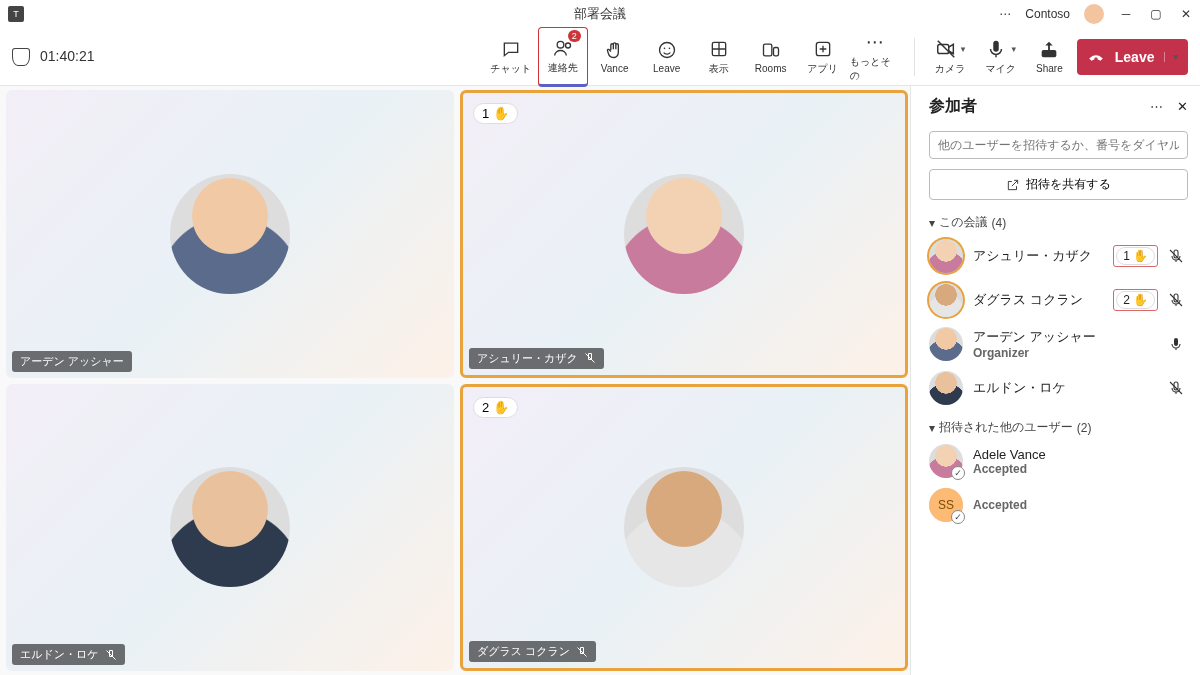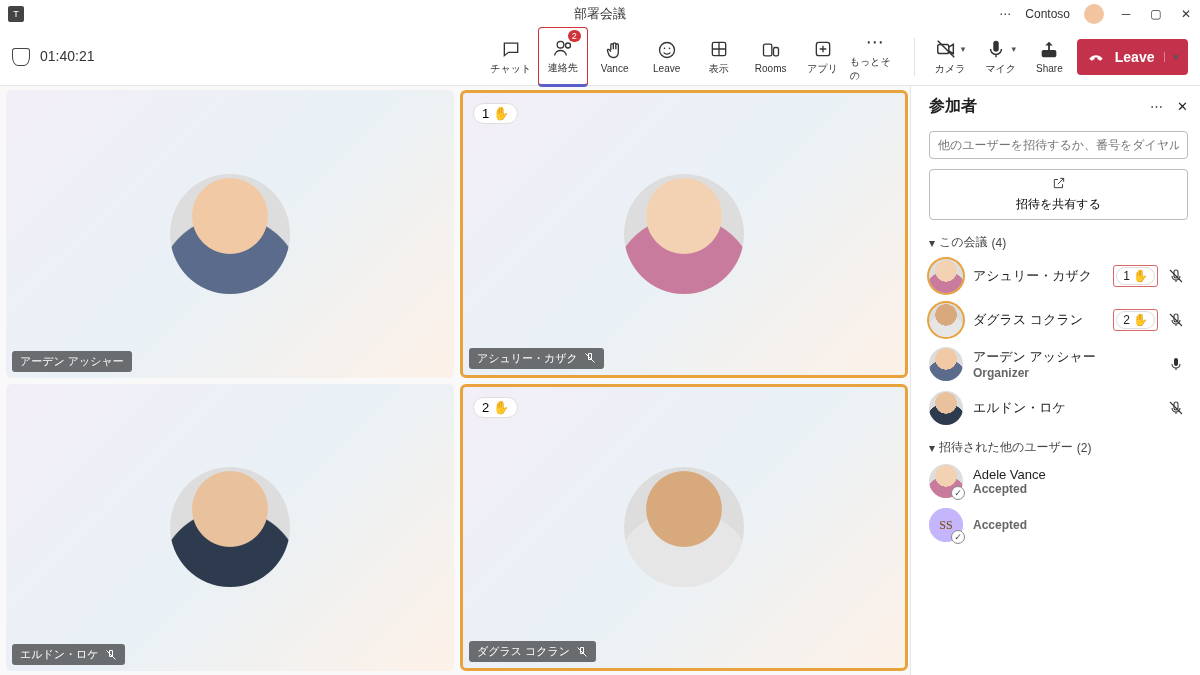--- a/index.html
+++ b/index.html
@@ -48,27 +48,27 @@
   .face.b { background:radial-gradient(circle at 50% 35%, #f3d2b3 0 38%, transparent 39%), radial-gradient(circle at 50% 95%, #c97b9e 0 55%, transparent 56%);}
   .face.c { background:radial-gradient(circle at 50% 35%, #e9c29d 0 38%, transparent 39%), radial-gradient(circle at 50% 95%, #2e3b4e 0 55%, transparent 56%);}
   .face.d { background:radial-gradient(circle at 50% 35%, #d9a97e 0 38%, transparent 39%), radial-gradient(circle at 50% 95%, #e6e6e6 0 55%, transparent 56%);}
 
   
   .panel { width:290px; border-left:1px solid #e5e5e5; padding:10px 12px 0 18px; font-size:13px; color:#222; }
   .panel-head { display:flex; align-items:center; justify-content:space-between; margin-bottom:14px;}
   .panel-head h3 { font-size:16px; font-weight:600;}
   .panel-head .acts { display:flex; gap:14px; align-items:center;}
   .invite-input { width:100%; border:1px solid #bbb; border-radius:4px; font-size:12px; padding:6px 8px; color:#555;}
-  .invite-btn { width:100%; margin-top:10px; border:1px solid #bbb; background:#fff; border-radius:4px; padding:6px 0; font-size:12px; display:flex;align-items:center;justify-content:center;gap:6px;flex-direction:column;}
+  .invite-btn { width:100%; margin-top:10px; border:1px solid #bbb; background:#fff; border-radius:4px; padding:6px 0; font-size:12px; display:flex;align-items:center;justify-content:center;gap:6px;}
   .section { margin-top:14px; font-size:12px; color:#444; display:flex; align-items:center; gap:4px;}
   .plist { margin-top:8px; display:flex; flex-direction:column; gap:10px; }
   .prow { display:flex; align-items:center; gap:10px; position:relative; padding-right:4px;}
   .pavatar { width:34px;height:34px;border-radius:50%; background:#ddd; position:relative;}
   .pavatar.ring { box-shadow:0 0 0 2px #e8a33d; }
-  .pavatar .init { width:100%;height:100%;display:flex;align-items:center;justify-content:center;font-size:12px;color:#7a4d00;background:#c4b5fd;border-radius:50%;font-family:Liberation Serif, serif;}
+  .pavatar .init { width:100%;height:100%;display:flex;align-items:center;justify-content:center;font-size:12px;color:#7a4d00;background:#fdba74;border-radius:50%;}
   .pname { flex:1; font-size:13px; }
   .psub { font-size:12px; color:#666;font-weight:bold; }
   .hand-pill { background:#fff; border:1px solid #ddd; border-radius:12px; padding:1px 6px; font-size:12px; display:flex;align-items:center;gap:3px;}
   .hl { border:1.5px solid #d66; border-radius:3px; padding:1px 2px;}
   .mic-ic { width:16px;height:16px; }
   .accepted-badge { position:absolute; right:-2px; bottom:-2px; width:14px;height:14px;border-radius:50%;background:#fff;border:1px solid #888;display:flex;align-items:center;justify-content:center;font-size:9px;color:#444;}
 </style>
 </head>
 <body>
 

